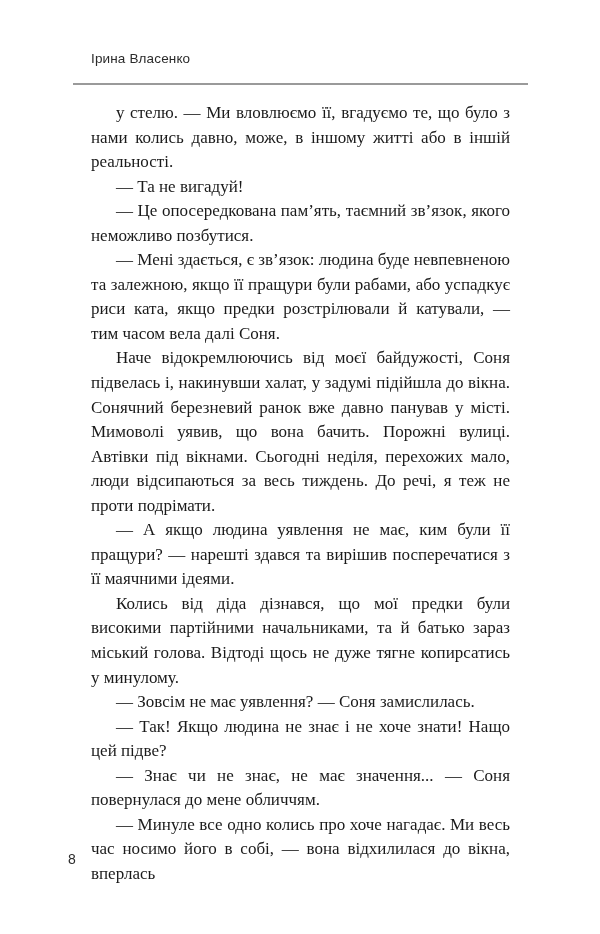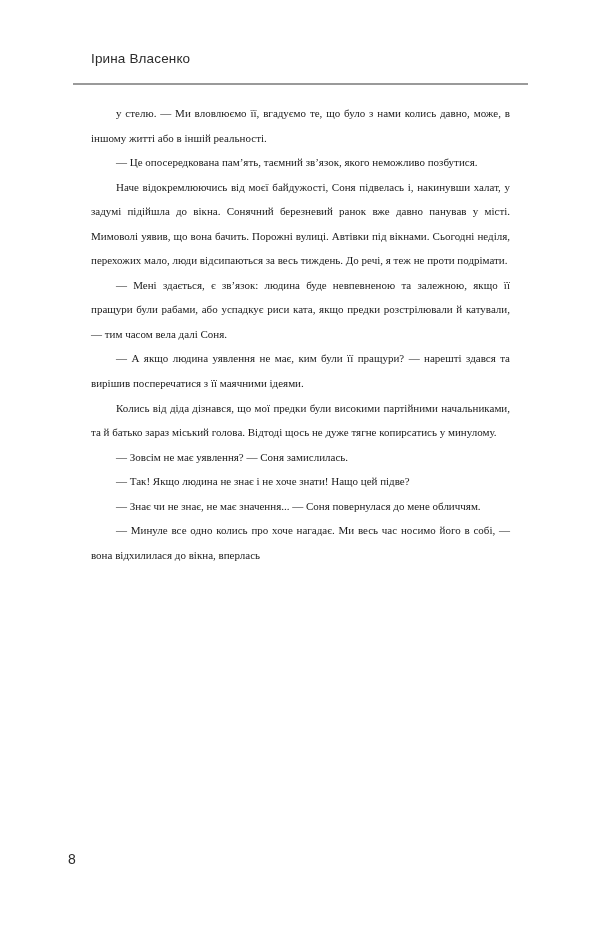--- a/index.html
+++ b/index.html
@@ -48,21 +48,21 @@
     height: 1.6px;
     background: #9a9a9a;
   }
 
   
   .text-block {
     position: absolute;
     left: 91px;
     top: 97px;
     width: 419px;
-    font-size: 11px;
+    font-size: 17px;
     line-height: 24.55px;
     text-align: justify;
     text-justify: inter-word;
     hyphens: manual;
     -webkit-hyphens: manual;
   }
 
   .text-block p {
     margin: 0;
     text-indent: 25px;
@@ -84,23 +84,24 @@
 <body style="color: rgb(26, 26, 26);">
 
 <div class="page" style="background: rgb(255, 255, 255);">
 
   <div class="running-head">Ірина Власенко</div>
 
   <div class="head-rule" style="background: rgb(154, 154, 154);"></div>
 
   <div class="text-block">
     <p>у стелю. — Ми вловлюємо її, вгадуємо те, що було з нами ко­лись давно, може, в іншому житті або в іншій реальності.</p>
+    <p>— Та не вигадуй!</p>
     <p>— Це опосередкована пам’ять, таємний зв’язок, якого не­можливо позбутися.</p>
+    <p>— Мені здається, є зв’язок: людина буде невпевненою та залежною, якщо її пращури були рабами, або успадкує риси ката, якщо предки розстрілювали й катували, — тим часом вела далі Соня.</p>
     <p>Наче відокремлюючись від моєї байдужості, Соня підве­лась і, накинувши халат, у задумі підійшла до вікна. Соняч­ний березневий ранок вже давно панував у місті. Мимоволі уявив, що вона бачить. Порожні вулиці. Автівки під вікнами. Сьогодні неділя, перехожих мало, люди відсипаються за весь тиждень. До речі, я теж не проти подрімати.</p>
-    <p>— Мені здається, є зв’язок: людина буде невпевненою та залежною, якщо її пращури були рабами, або успадкує риси ката, якщо предки розстрілювали й катували, — тим часом вела далі Соня.</p>
     <p>— А якщо людина уявлення не має, ким були її пращу­ри? — нарешті здався та вирішив посперечатися з її маячни­ми ідеями.</p>
     <p>Колись від діда дізнався, що мої предки були високими партійними начальниками, та й батько зараз міський голова. Відтоді щось не дуже тягне копирсатись у минулому.</p>
     <p>— Зовсім не має уявлення? — Соня замислилась.</p>
     <p>— Так! Якщо людина не знає і не хоче знати! Нащо цей підве?</p>
     <p>— Знає чи не знає, не має значення... — Соня повернулася до мене обличчям.</p>
     <p>— Минуле все одно колись про хоче нагадає. Ми весь час носимо його в собі, — вона відхилилася до вікна, вперлась</p>
   </div>
 
   <div class="folio">8</div>
 

